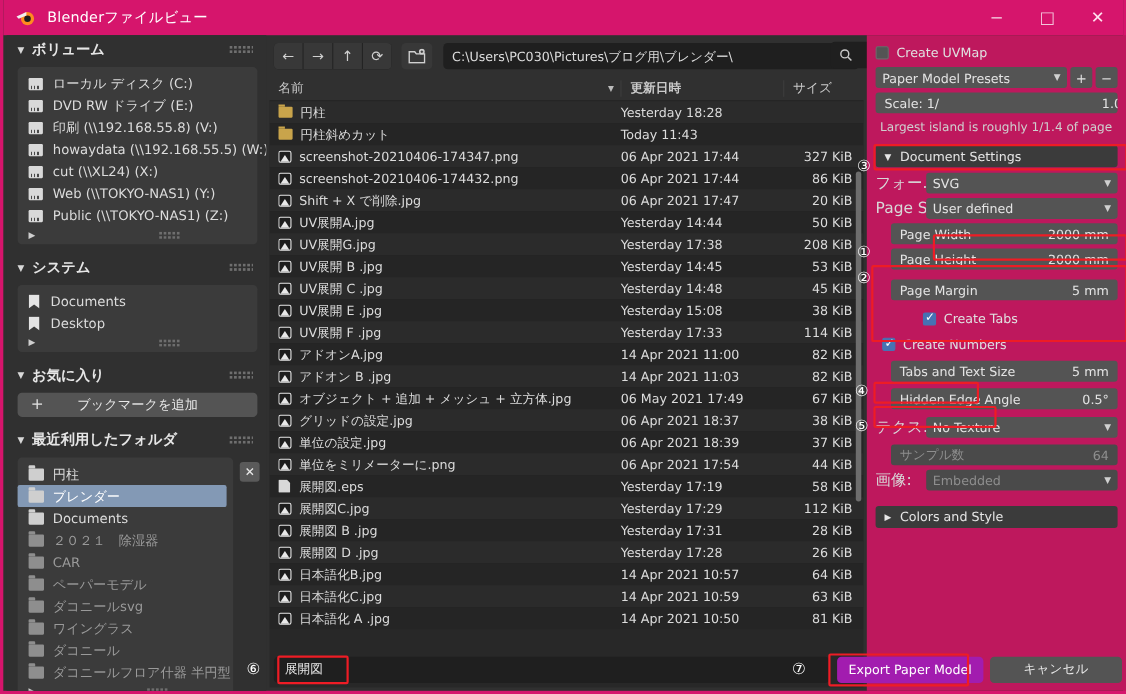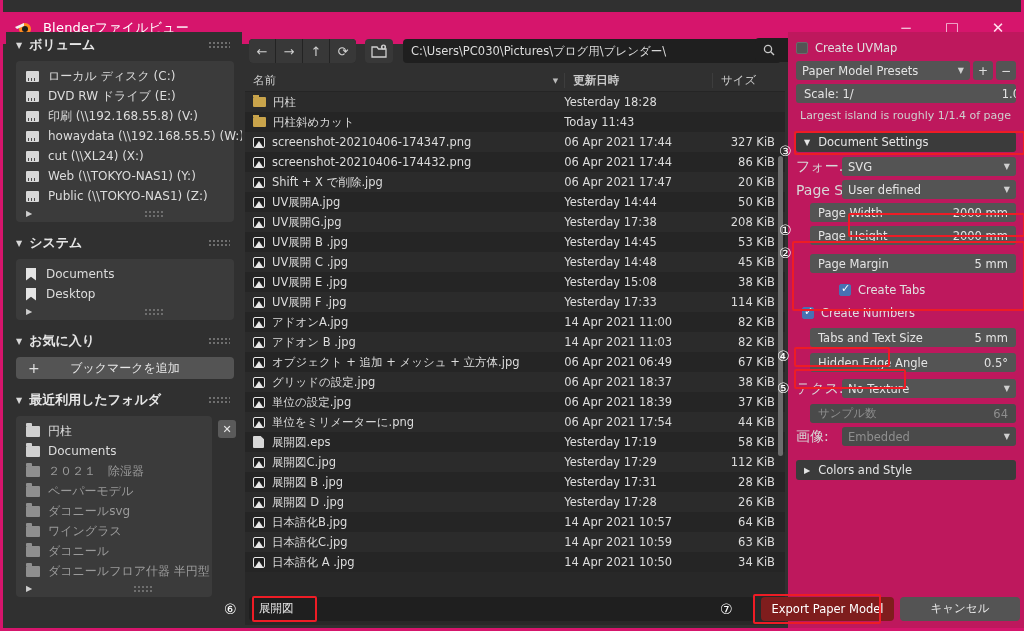--- a/index.html
+++ b/index.html
@@ -12,21 +12,21 @@
   #app {
     position: relative; width: 1024px; height: 631px;
     background: #303030;
     border-left: 3px solid #d6156c;
     border-right: 3px solid #d6156c;
     border-bottom: 3px solid #d6156c;
   }
 
   
   .titlebar {
-    position: absolute; left: 0; top: 12px; width: 1018px; height: 32px;
+    position: absolute; left: 0; top: 0; width: 1018px; height: 32px;
     background: #d6156c; display: flex; align-items: center;
   }
   .title-icon { width: 22px; height: 22px; margin-left: 10px; position: relative; }
   .title-text {
     color: #ffffff; font-size: 13px; margin-left: 8px; letter-spacing: .2px;
   }
   .win-btns { margin-left: auto; display: flex; height: 32px; }
   .win-btn {
     width: 46px; height: 32px; display: flex; align-items: center; justify-content: center;
     color: #f3c5da; font-size: 15px; line-height: 1;
@@ -215,21 +215,21 @@
   
   .bottombar {
     position:absolute; left:242px; bottom:3px; width:779px; height:33px;
     display:flex; align-items:center; padding: 0 4px;
   }
   .fname {
     flex:1 1 auto; height:24px; background:#1f1f1f; border-radius:4px;
     display:flex; align-items:center; padding:0 10px; color:#e6e6e6; font-size:11.5px;
   }
   .btn-export {
-    width:133px; height:24px; background:#7f1d1d; border-radius:4px; margin-left:7px;
+    width:133px; height:24px; background:#a21caf; border-radius:4px; margin-left:7px;
     display:flex; align-items:center; justify-content:center; color:#ffffff; font-size:11.5px;
   }
   .btn-cancel {
     width:120px; height:24px; background:#545454; border-radius:4px; margin-left:6px;
     display:flex; align-items:center; justify-content:center; color:#e8e8e8; font-size:11.5px;
   }
 
   
   .redbox {
     position:absolute; border:2px solid #ee1c25; border-radius:2px;
@@ -337,27 +337,35 @@
       <span class="caret">▼</span>
       <span>最近利用したフォルダ</span>
       <span class="grip"></span>
     </div>
     <div class="recent-wrap">
       <div class="sb-box" style="margin-right:30px;">
         <div class="sb-item recent">
           <span class="ico-folder"></span>
           <span>円柱</span>
         </div>
+        <div class="sb-item recent sel">
+          <span class="ico-folder"></span>
+          <span>ブレンダー</span>
+        </div>
         <div class="sb-item recent">
           <span class="ico-folder"></span>
           <span>Documents</span>
         </div>
         <div class="sb-item recent dim">
           <span class="ico-folder dimf"></span>
           <span>２０２１　除湿器</span>
+        </div>
+        <div class="sb-item recent dim">
+          <span class="ico-folder dimf"></span>
+          <span>CAR</span>
         </div>
         <div class="sb-item recent dim">
           <span class="ico-folder dimf"></span>
           <span>ペーパーモデル</span>
         </div>
         <div class="sb-item recent dim">
           <span class="ico-folder dimf"></span>
           <span>ダコニールsvg</span>
         </div>
         <div class="sb-item recent dim">
@@ -523,21 +531,21 @@
             <span>アドオン B .jpg</span>
           </div>
         <div class="r-date">14 Apr 2021 11:03</div>
         <div class="r-size">82 KiB</div>
       </div>
       <div class="row">
         <div class="r-name">
             <span class="ico-img"></span>
             <span>オブジェクト + 追加 + メッシュ + 立方体.jpg</span>
           </div>
-        <div class="r-date">06 Apr 2021 06:49</div>
+        <div class="r-date">06 May 2021 17:49</div>
         <div class="r-size">67 KiB</div>
       </div>
       <div class="row">
         <div class="r-name">
             <span class="ico-img"></span>
             <span>グリッドの設定.jpg</span>
           </div>
         <div class="r-date">06 Apr 2021 18:37</div>
         <div class="r-size">38 KiB</div>
       </div>
@@ -604,21 +612,21 @@
           </div>
         <div class="r-date">14 Apr 2021 10:59</div>
         <div class="r-size">63 KiB</div>
       </div>
       <div class="row">
         <div class="r-name">
             <span class="ico-img"></span>
             <span>日本語化 A .jpg</span>
           </div>
         <div class="r-date">14 Apr 2021 10:50</div>
-        <div class="r-size">34 KiB</div>
+        <div class="r-size">81 KiB</div>
       </div>
       <div class="scroll-v"></div>
     </div>
   </div>
 
   <div style="position:absolute; left:752px; top:38px; display:flex; align-items:center; gap:5px;">
     <div style="width:128px;height:24px;background:#1f1f1f;border-radius:4px;display:flex;align-items:center;padding:0 8px;">
       <svg width="12" height="12" viewBox="0 0 12 12">
         <circle cx="5" cy="5" r="3.6" fill="none" stroke="#c8c8c8" stroke-width="1.3"></circle>
         <path d="M7.8 7.8 L11 11" stroke="#c8c8c8" stroke-width="1.4"></path>

